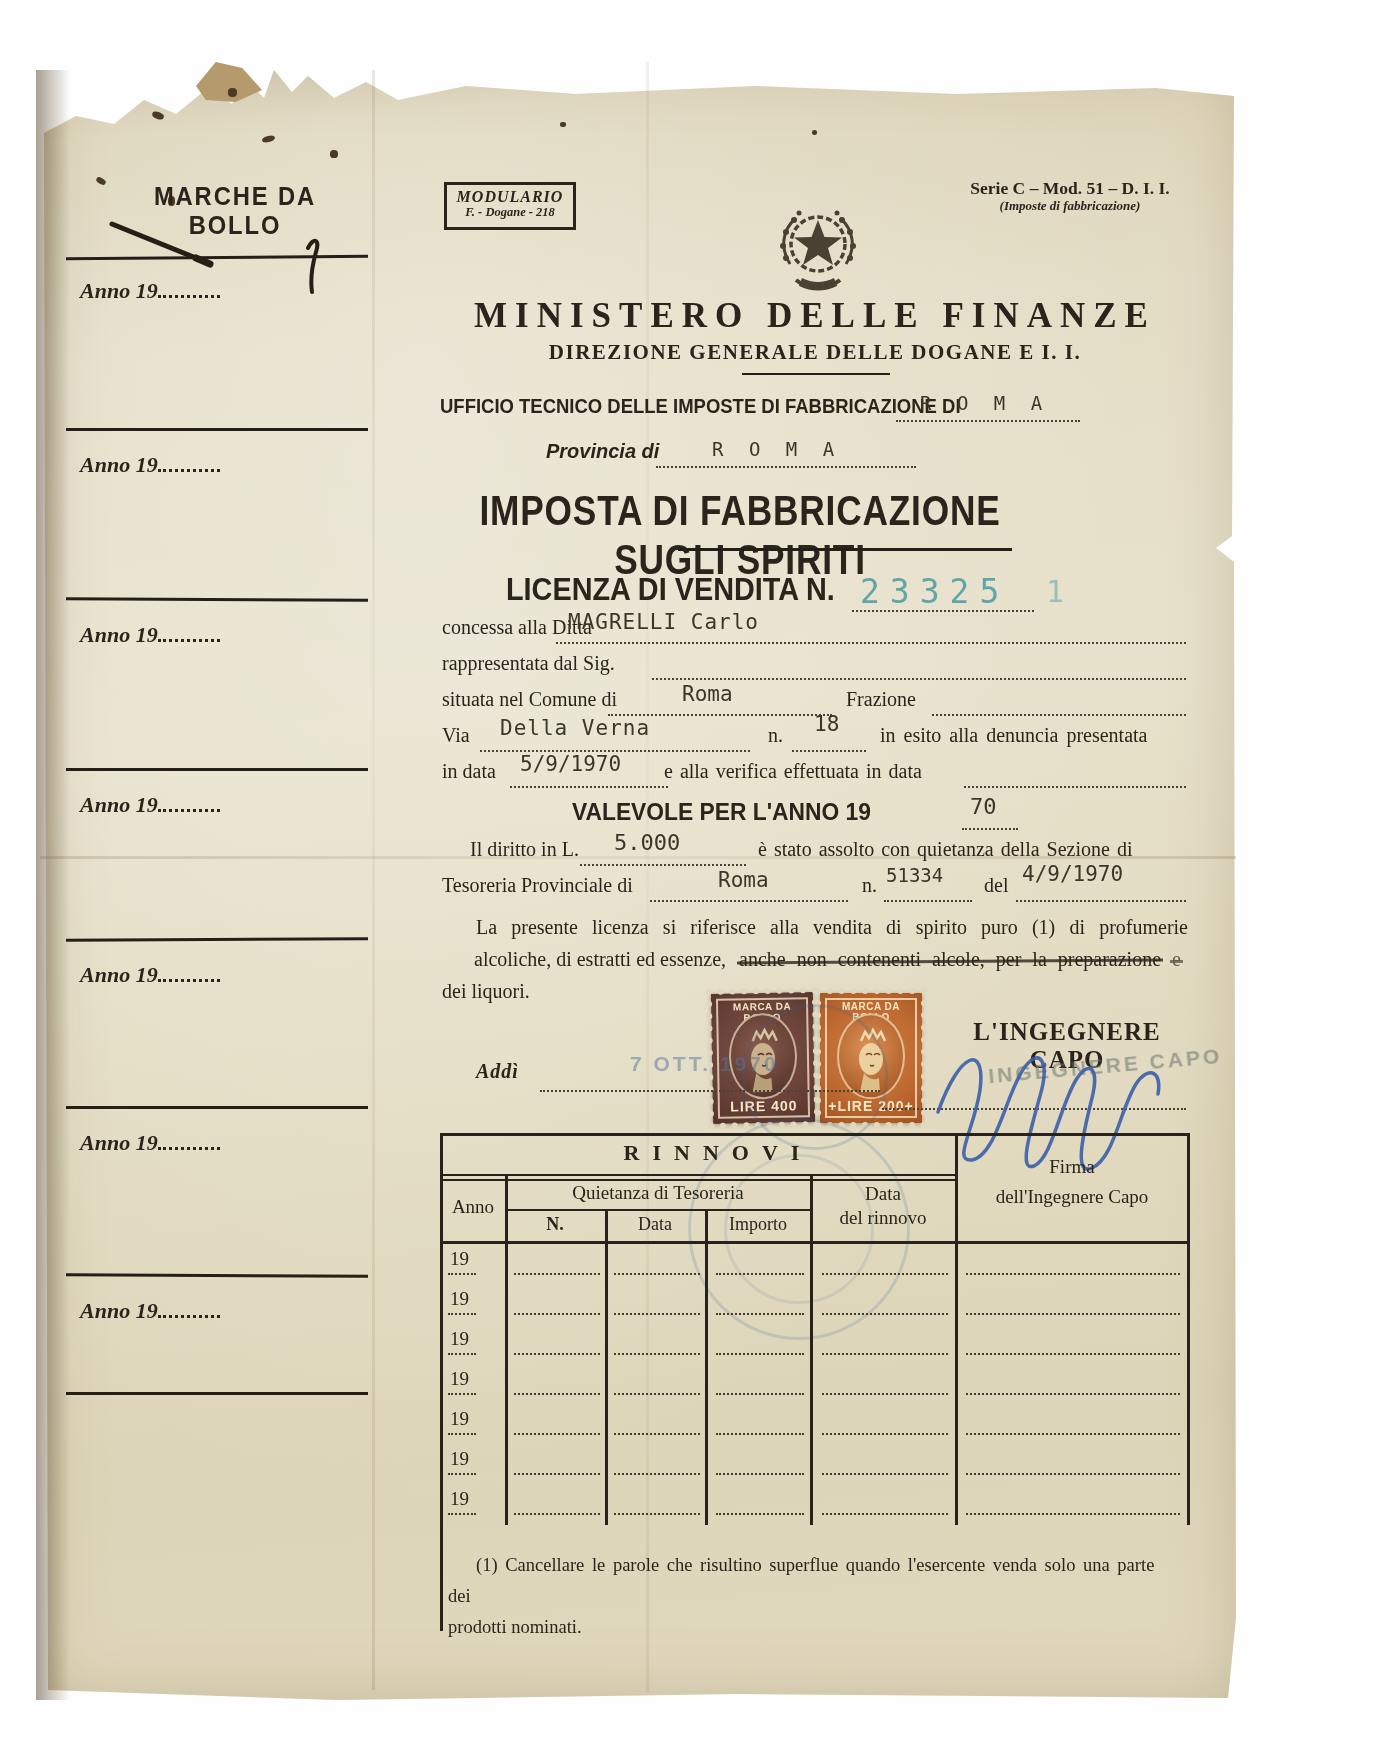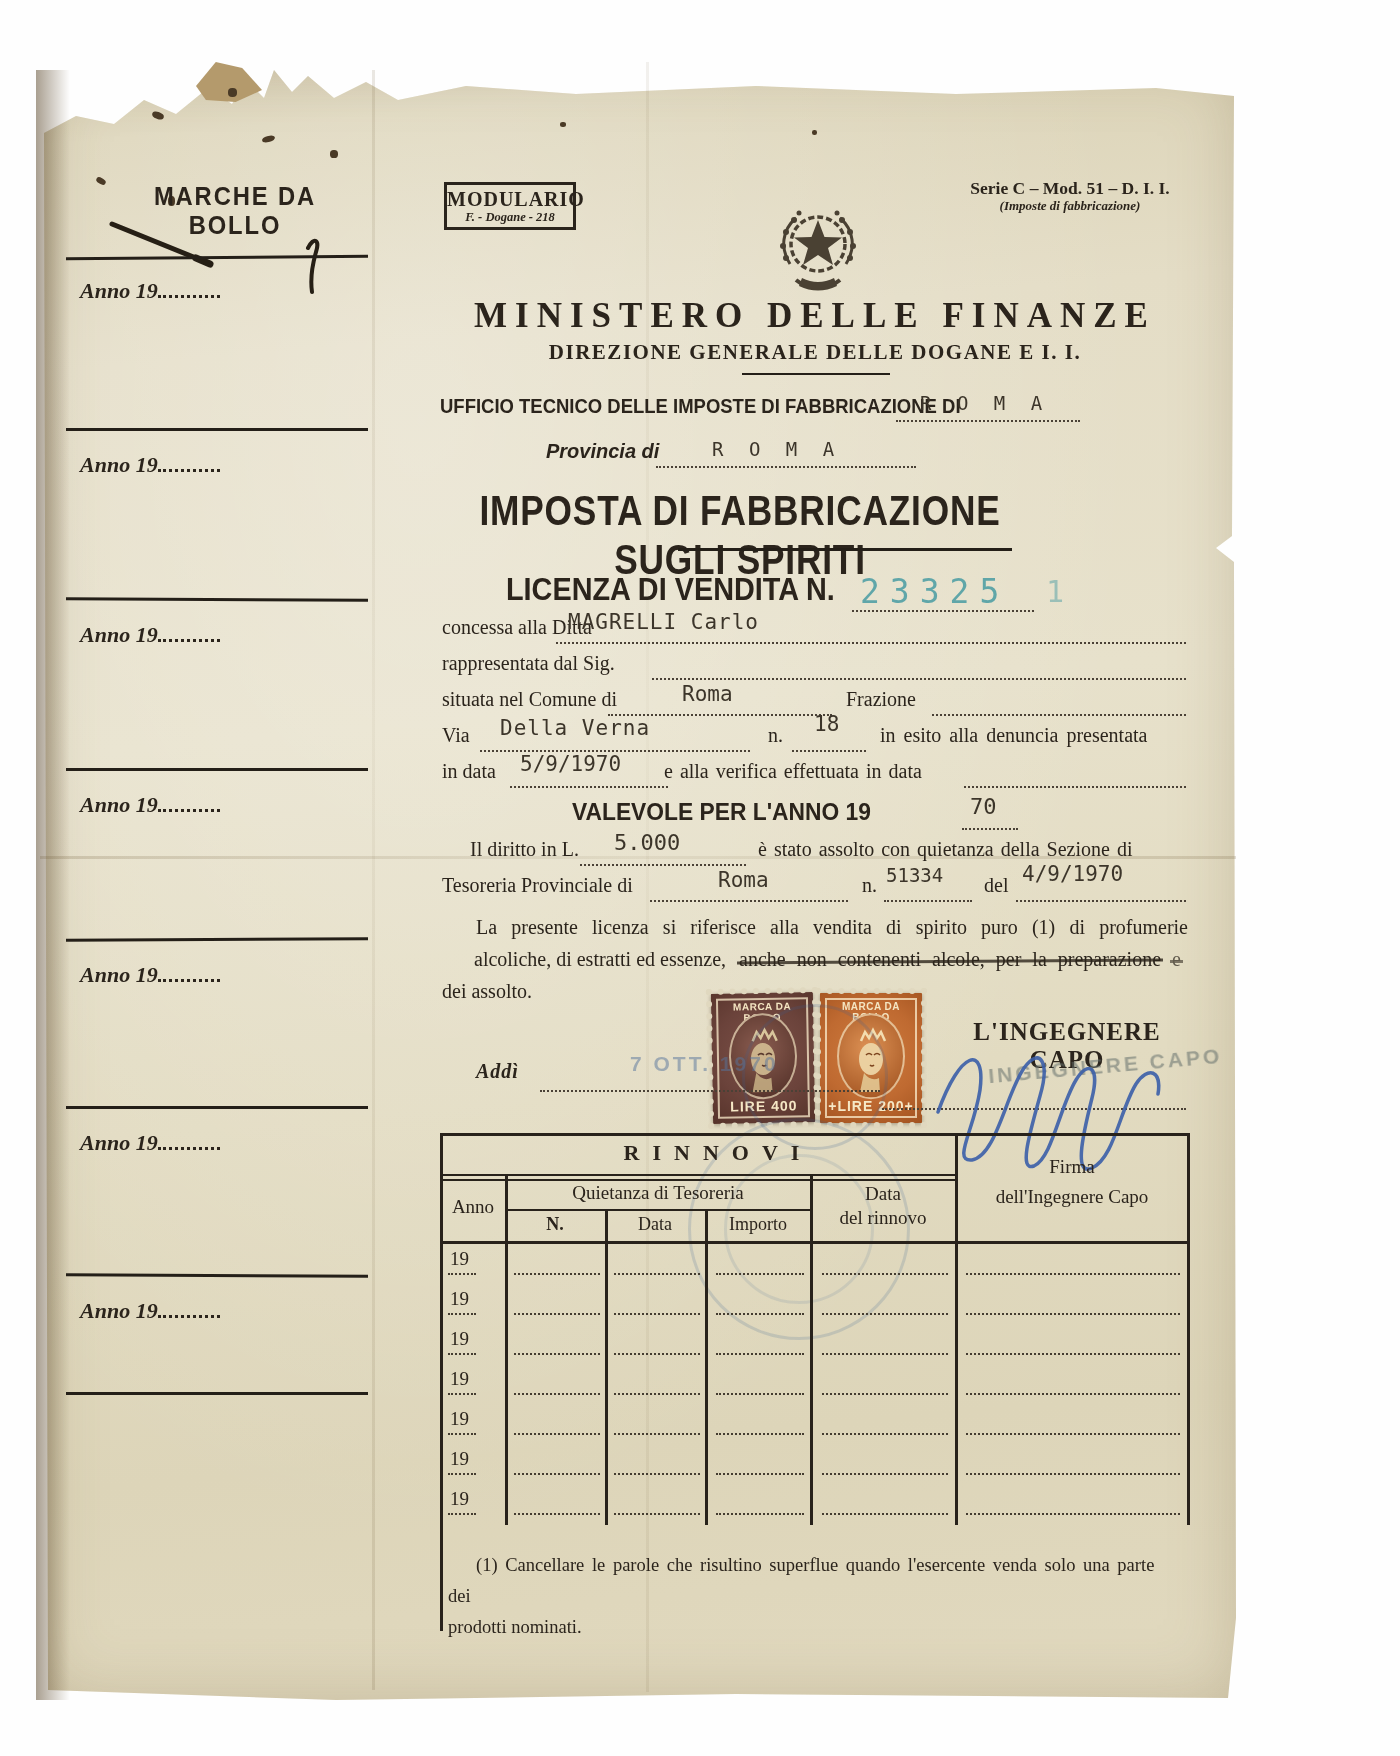--- a/index.html
+++ b/index.html
@@ -98,21 +98,21 @@
 
   <div class="rule" style="left:66px;top:1106px;width:302px;height:3px;"></div>
   <div class="abs anno" style="left:80px;top:1130px;"><span>Anno 19</span><span class="tail"></span></div>
 
   <div class="rule" style="left:66px;top:1274px;width:302px;height:3px;transform:rotate(.3deg);"></div>
   <div class="abs anno" style="left:80px;top:1298px;"><span>Anno 19</span><span class="tail"></span></div>
 
   <div class="rule" style="left:66px;top:1392px;width:302px;height:3px;"></div>
 
   <div class="abs" style="left:444px;top:182px;width:126px;height:42px;border:3px solid #2a241c;text-align:center;">
-    <div style="font-weight:bold;font-size:20px;letter-spacing:1px;margin-top:3px;">MODULARIO</div>
+    <div style="font-weight:bold;font-size:16px;letter-spacing:1px;margin-top:3px;font-style:italic;">MODULARIO</div>
     <div style="font-weight:bold;font-style:italic;font-size:12.5px;margin-top:-1px;">F. - Dogane - 218</div>
   </div>
 
   <div class="abs" style="left:940px;top:178px;width:260px;text-align:center;">
     <div style="font-weight:bold;font-size:17.5px;">Serie C – Mod. 51 – D. I. I.</div>
     <div style="font-style:italic;font-size:13px;font-weight:bold;margin-top:-1px;">(Imposte di fabbricazione)</div>
   </div>
 
   <svg class="abs" style="left:772px;top:200px;opacity:.88;" width="92" height="96" viewBox="0 0 92 96">
     <g stroke="#352c1f" fill="none" stroke-width="3">
@@ -204,21 +204,21 @@
   <div class="abs typed" style="left:1022px;top:862px;font-size:21px;">4/9/1970</div>
 
   <div class="abs lbl justify" style="left:442px;top:916px;width:746px;padding-left:34px;box-sizing:border-box;">
     <span>La presente licenza si riferisce alla vendita di spirito puro (1) di profumerie</span>
   </div>
   <div class="abs lbl" style="left:442px;top:948px;width:760px;white-space:nowrap;margin-left:32px;">
     <span>alcoliche, di estratti ed essenze,</span>
     <span class="struck" style="margin-left:8px;word-spacing:6px;">anche non contenenti alcole, per la preparazione</span>
     <span class="struck" style="margin-left:6px;opacity:.7;">e</span>
   </div>
-  <div class="abs lbl" style="left:442px;top:980px;">dei assolto.</div>
+  <div class="abs lbl" style="left:442px;top:980px;">dei liquori.</div>
 
   <div class="stamp" style="left:712px;background:radial-gradient(circle at 50% 46%, #7d5148 0%, #6b433b 55%, #553229 100%);transform:rotate(-1deg);">
     <div class="frame"></div>
     <div class="band">MARCA DA BOLLO</div>
     <div class="oval" style="background:radial-gradient(circle at 45% 40%, #8a5c50, #4e2d25);"></div>
     <svg class="abs" style="left:24px;top:32px;" width="54" height="70" viewBox="0 0 54 70">
       <path d="M17 16 l4-9 4 6 4-8 4 8 4-6 4 9" fill="none" stroke="#d9c69c" stroke-width="2.5"></path>
       <ellipse cx="27" cy="34" rx="12" ry="16" fill="#d3bd92" opacity=".9"></ellipse>
       <path d="M20 48 q7 9 15 5 l1 14 -20 0 z" fill="#c9b286" opacity=".85"></path>
       <path d="M22 30 q3 -3 6 0 M30 30 q3 -3 6 0 M26 40 q2 2 4 0" stroke="#5a3a2e" stroke-width="1.6" fill="none"></path>

